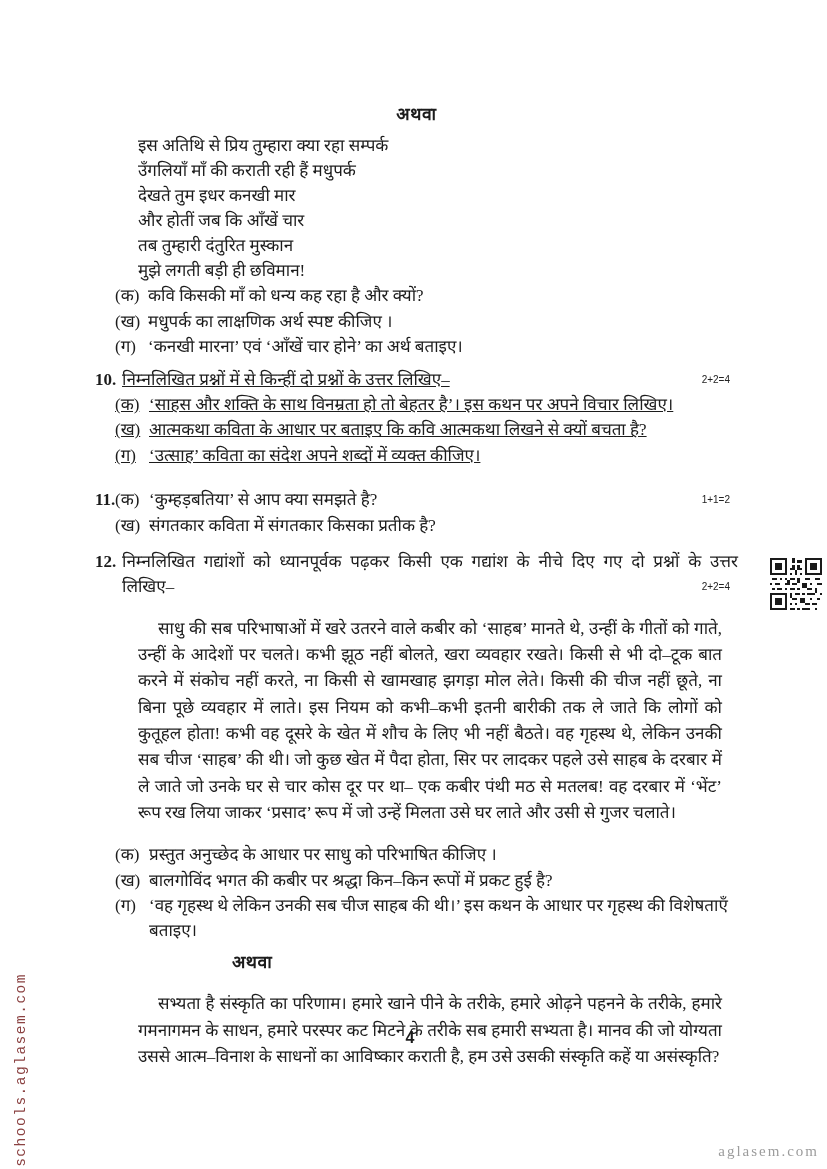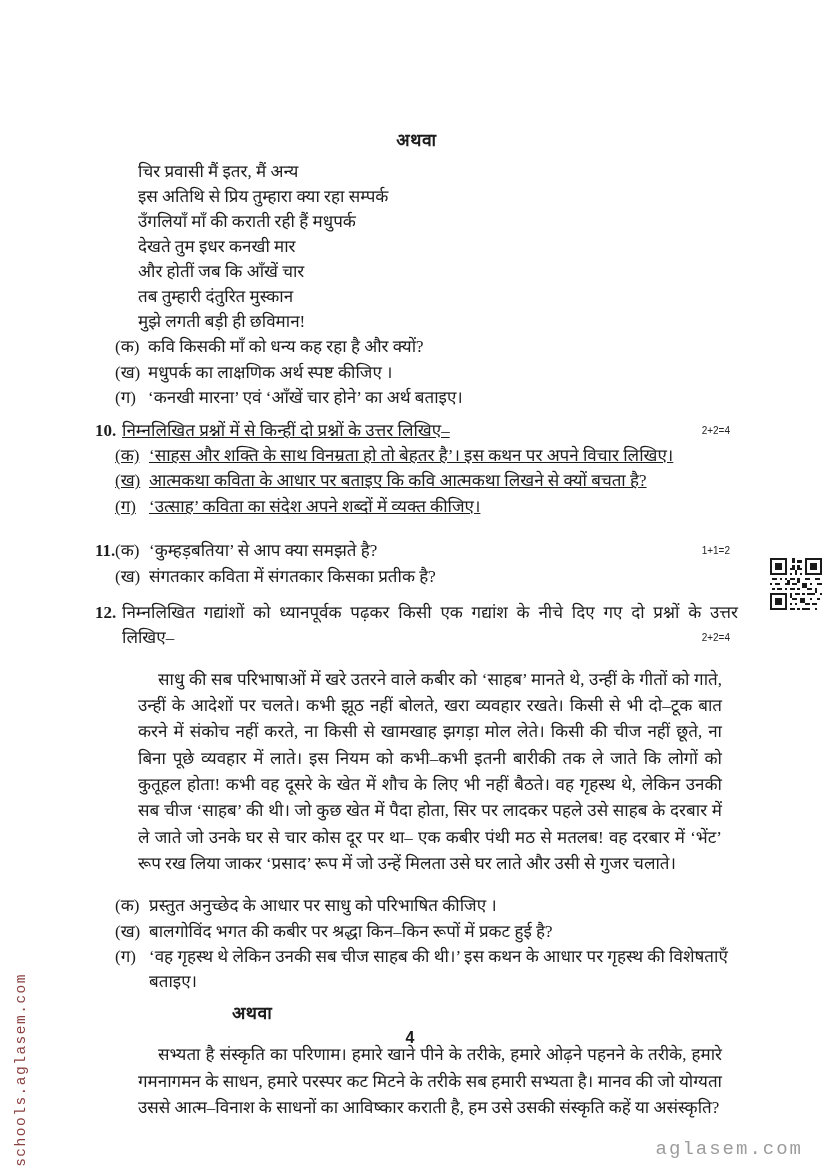--- a/index.html
+++ b/index.html
@@ -10,21 +10,21 @@
   html,body{margin:0;padding:0;background:#e8e8e8;}
   .sheet{
     position:relative;
     width:827px;height:1169px;
     background:#ffffff;
     font-family:"Liberation Serif", serif;
     color:var(--ink);
     overflow:hidden;
   }
   .content{
-    position:absolute;left:95px;top:128px;width:643px;
+    position:absolute;left:95px;top:102px;width:643px;
     font-size:17px;line-height:25.4px;
   }
   .or-head{
     text-align:center;font-weight:bold;font-size:17.5px;
     margin-bottom:6px;letter-spacing:.5px;
   }
   .poem{margin-left:43px;line-height:25px;}
   .poem-line{white-space:nowrap;}
   .subs{padding-left:20px;}
   .sub{display:flex;}
@@ -59,23 +59,23 @@
     font-family:"Liberation Sans", sans-serif;
   }
   .watermark{
     position:absolute;left:13px;bottom:2px;
     writing-mode:vertical-rl;transform:rotate(180deg);
     font-family:"Liberation Mono", monospace;
     font-size:14.5px;letter-spacing:1.5px;
     color:var(--watermark);
   }
   .footer-brand{
-    position:absolute;right:24px;bottom:9px;
-    font-family:Liberation Mono, monospace;
-    font-size:19px;letter-spacing:2px;
+    position:absolute;right:8px;bottom:9px;
+    font-family:Liberation Serif, serif;
+    font-size:15px;letter-spacing:2px;
     color:var(--footer);
   }
   .qr{position:absolute;left:770px;top:558px;width:52px;height:52px;}
 </style>
 </head>
 <body>
 
 <div class="sheet">
 
   <div class="watermark">schools.aglasem.com</div>
@@ -145,21 +145,20 @@
         <rect x="13" y="20" width="3" height="1"></rect>
       <rect x="18" y="20" width="1" height="1"></rect>
     </g>
   </svg>
 
   <div class="content">
 
     <div class="or-head">अथवा</div>
 
     <div class="poem">
-      <div class="poem-line">चिर प्रवासी मैं इतर, मैं अन्य</div>
       <div class="poem-line">इस अतिथि से प्रिय तुम्हारा क्या रहा सम्पर्क</div>
       <div class="poem-line">उँगलियाँ माँ की कराती रही हैं मधुपर्क</div>
       <div class="poem-line">देखते तुम इधर कनखी मार</div>
       <div class="poem-line">और होतीं जब कि आँखें चार</div>
       <div class="poem-line">तब तुम्हारी दंतुरित मुस्कान</div>
       <div class="poem-line">मुझे लगती बड़ी ही छविमान!</div>
     </div>
 
     <div class="subs">
       <div class="sub">

